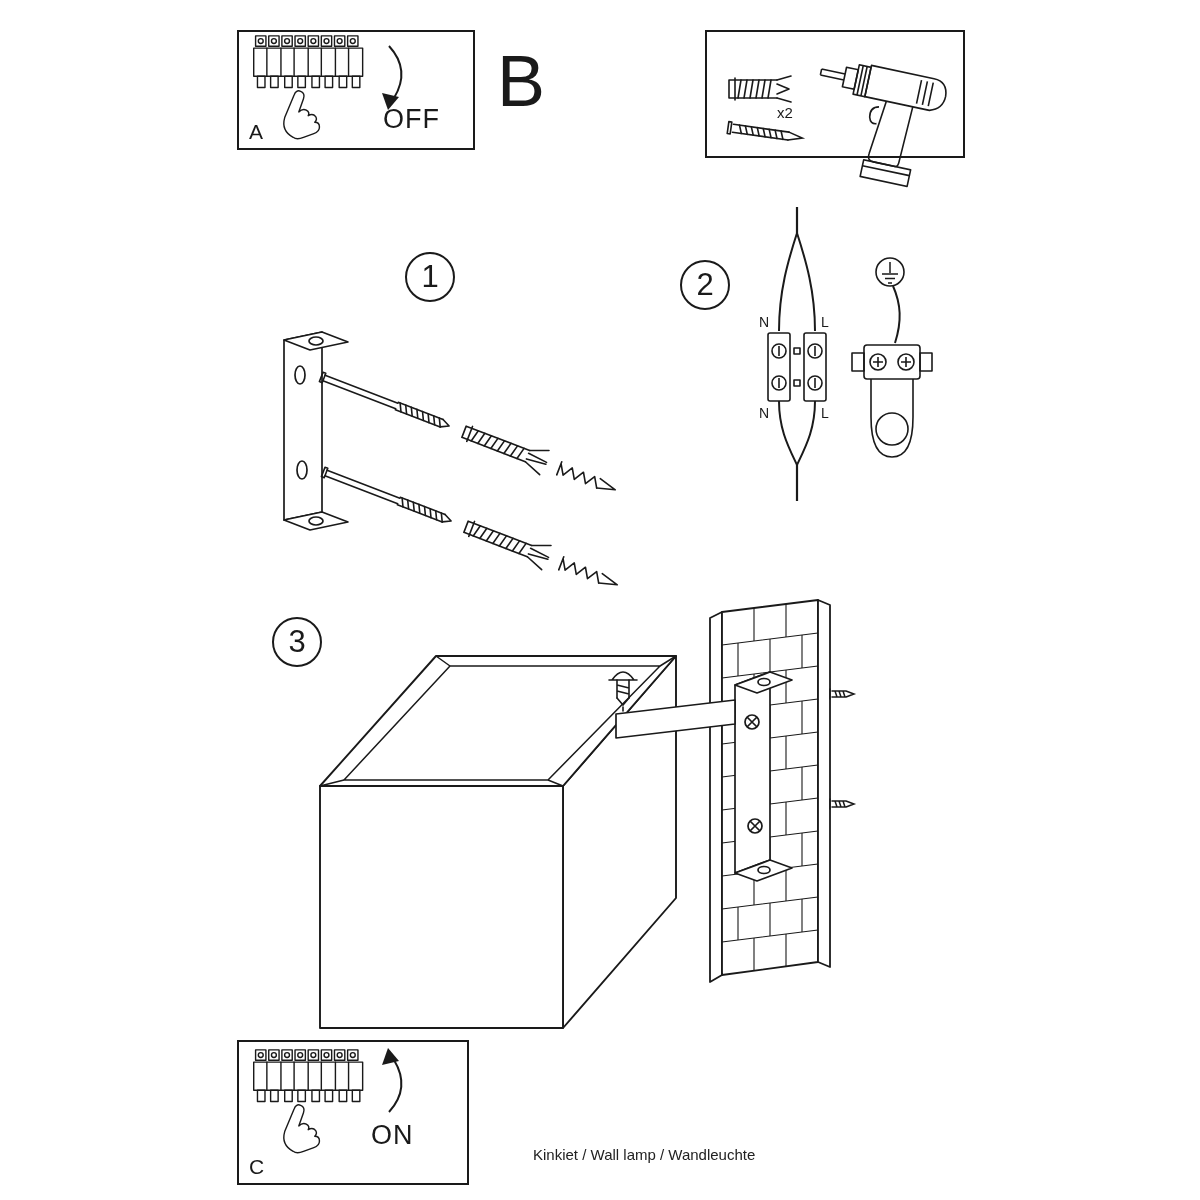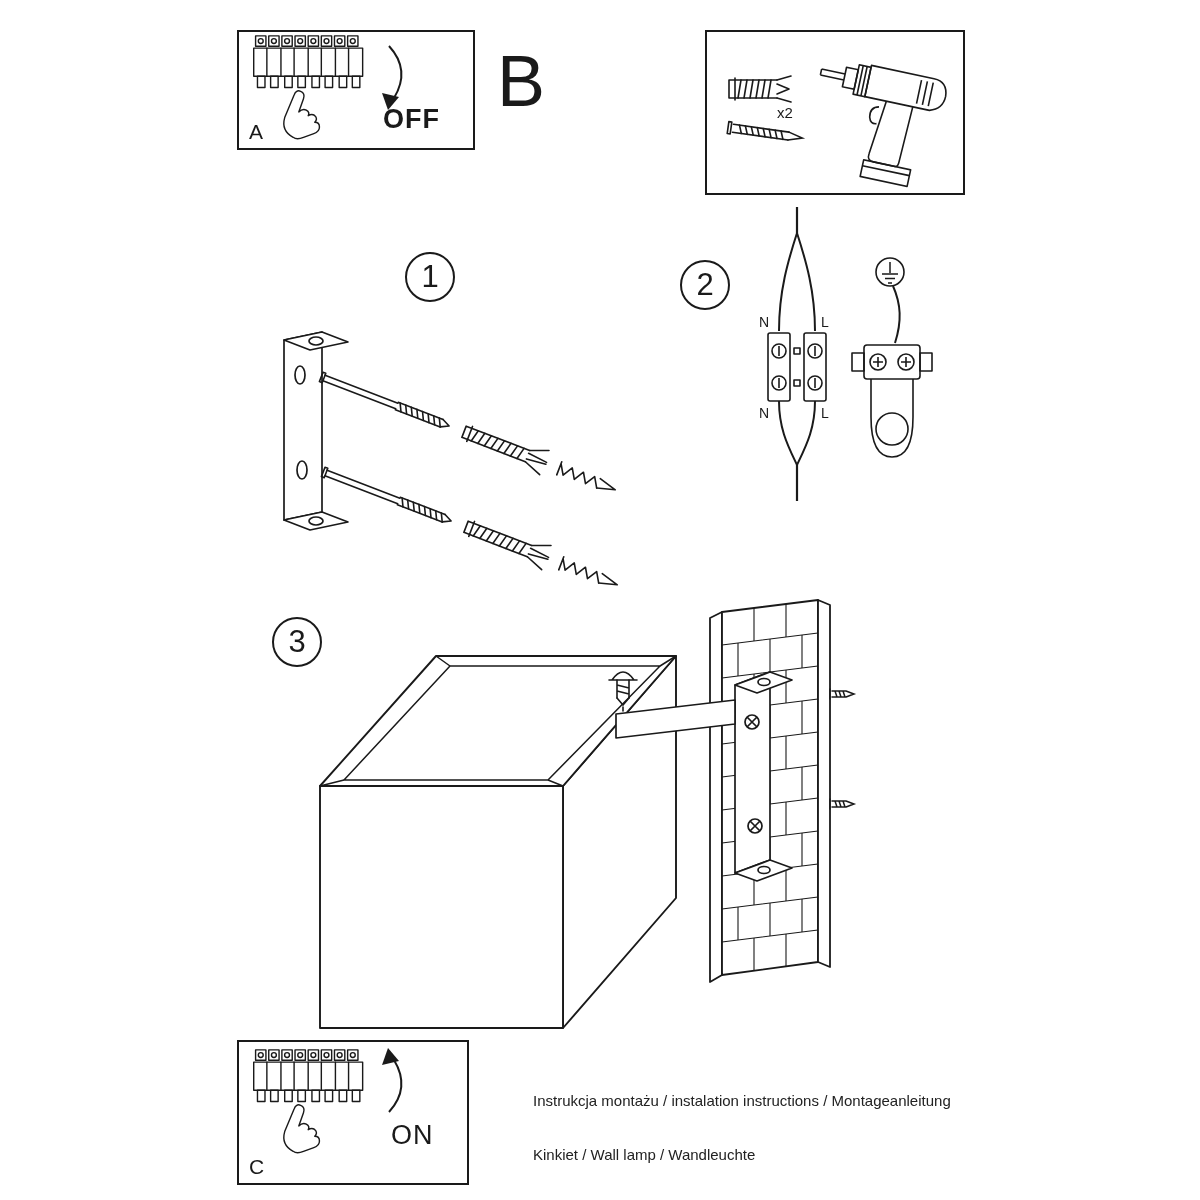--- a/index.html
+++ b/index.html
@@ -74,26 +74,26 @@
 
   <div class="panel" style="left:237px; top:30px; width:238px; height:120px;">
     <svg width="234" height="116" viewBox="0 0 234 116">
       <use href="#breaker-hand" x="10" y="2" width="124" height="108"></use>
       <g>
         <path d="M150 14 Q172 38 155 66" stroke="#1a1a1a" fill="none" stroke-width="2"></path>
         <polygon points="149,78 143,61 160,65" fill="#1a1a1a"></polygon>
       </g>
     </svg>
     <span class="corner-label">A</span>
-    <span class="state-label" style="left:144px; top:72px;font-weight:bold;">OFF</span>
+    <span class="state-label" style="left:144px; top:72px;">OFF</span>
   </div>
 
   <div class="letter-b">B</div>
 
-  <div class="panel" style="left:705px; top:30px; width:260px; height:165px;">
+  <div class="panel" style="left:705px; top:30px; width:260px; height:128px;">
     <svg width="256" height="161" viewBox="0 0 256 161">
       <g transform="translate(20,44)" stroke="#1a1a1a" fill="none" stroke-width="1.6" stroke-linecap="round">
         <path d="M2 4 H50 M2 22 H50 M2 4 V22 M8 2 V24"></path>
         <path d="M14 4 L11 22 M20 4 L17 22 M26 4 L23 22 M32 4 L29 22 M38 4 L35 22 M44 4 L41 22"></path>
         <path d="M50 4 L64 0 M50 22 L64 26 M50 8 L62 13 M50 18 L62 13"></path>
       </g>
       <g transform="translate(24,96) rotate(8)" stroke="#1a1a1a" fill="none" stroke-width="1.6" stroke-linecap="round">
         <path d="M0 -6 V6 M-3 -6 H0 M-3 6 H0 M-3 -6 V6"></path>
         <path d="M2 -4 H58 M2 4 H58"></path>
         <path d="M8 -4 L11 4 M14 -4 L17 4 M20 -4 L23 4 M26 -4 L29 4 M32 -4 L35 4 M38 -4 L41 4 M44 -4 L47 4 M50 -4 L53 4"></path>
@@ -226,19 +226,18 @@
 
   <div class="panel" style="left:237px; top:1040px; width:232px; height:145px;">
     <svg width="228" height="141" viewBox="0 0 228 141">
       <use href="#breaker-hand" x="10" y="6" width="124" height="108"></use>
       <g>
         <path d="M150 70 Q172 46 155 18" stroke="#1a1a1a" fill="none" stroke-width="2"></path>
         <polygon points="149,6 143,23 160,19" fill="#1a1a1a"></polygon>
       </g>
     </svg>
     <span class="corner-label">C</span>
-    <span class="state-label" style="left:152px; top:78px;">ON</span>
-  </div>
-
-  <span class="footer-line" style="top:1092px;">Instrukcja montażu / instalation instructions / Montageanleitung</span>
+    <span class="state-label" style="left:132px; top:78px;">ON</span>
+  </div>
+
   <span class="footer-line" style="top:1146px;">Kinkiet / Wall lamp / Wandleuchte</span>
 
 </div>
 
 </body></html>

